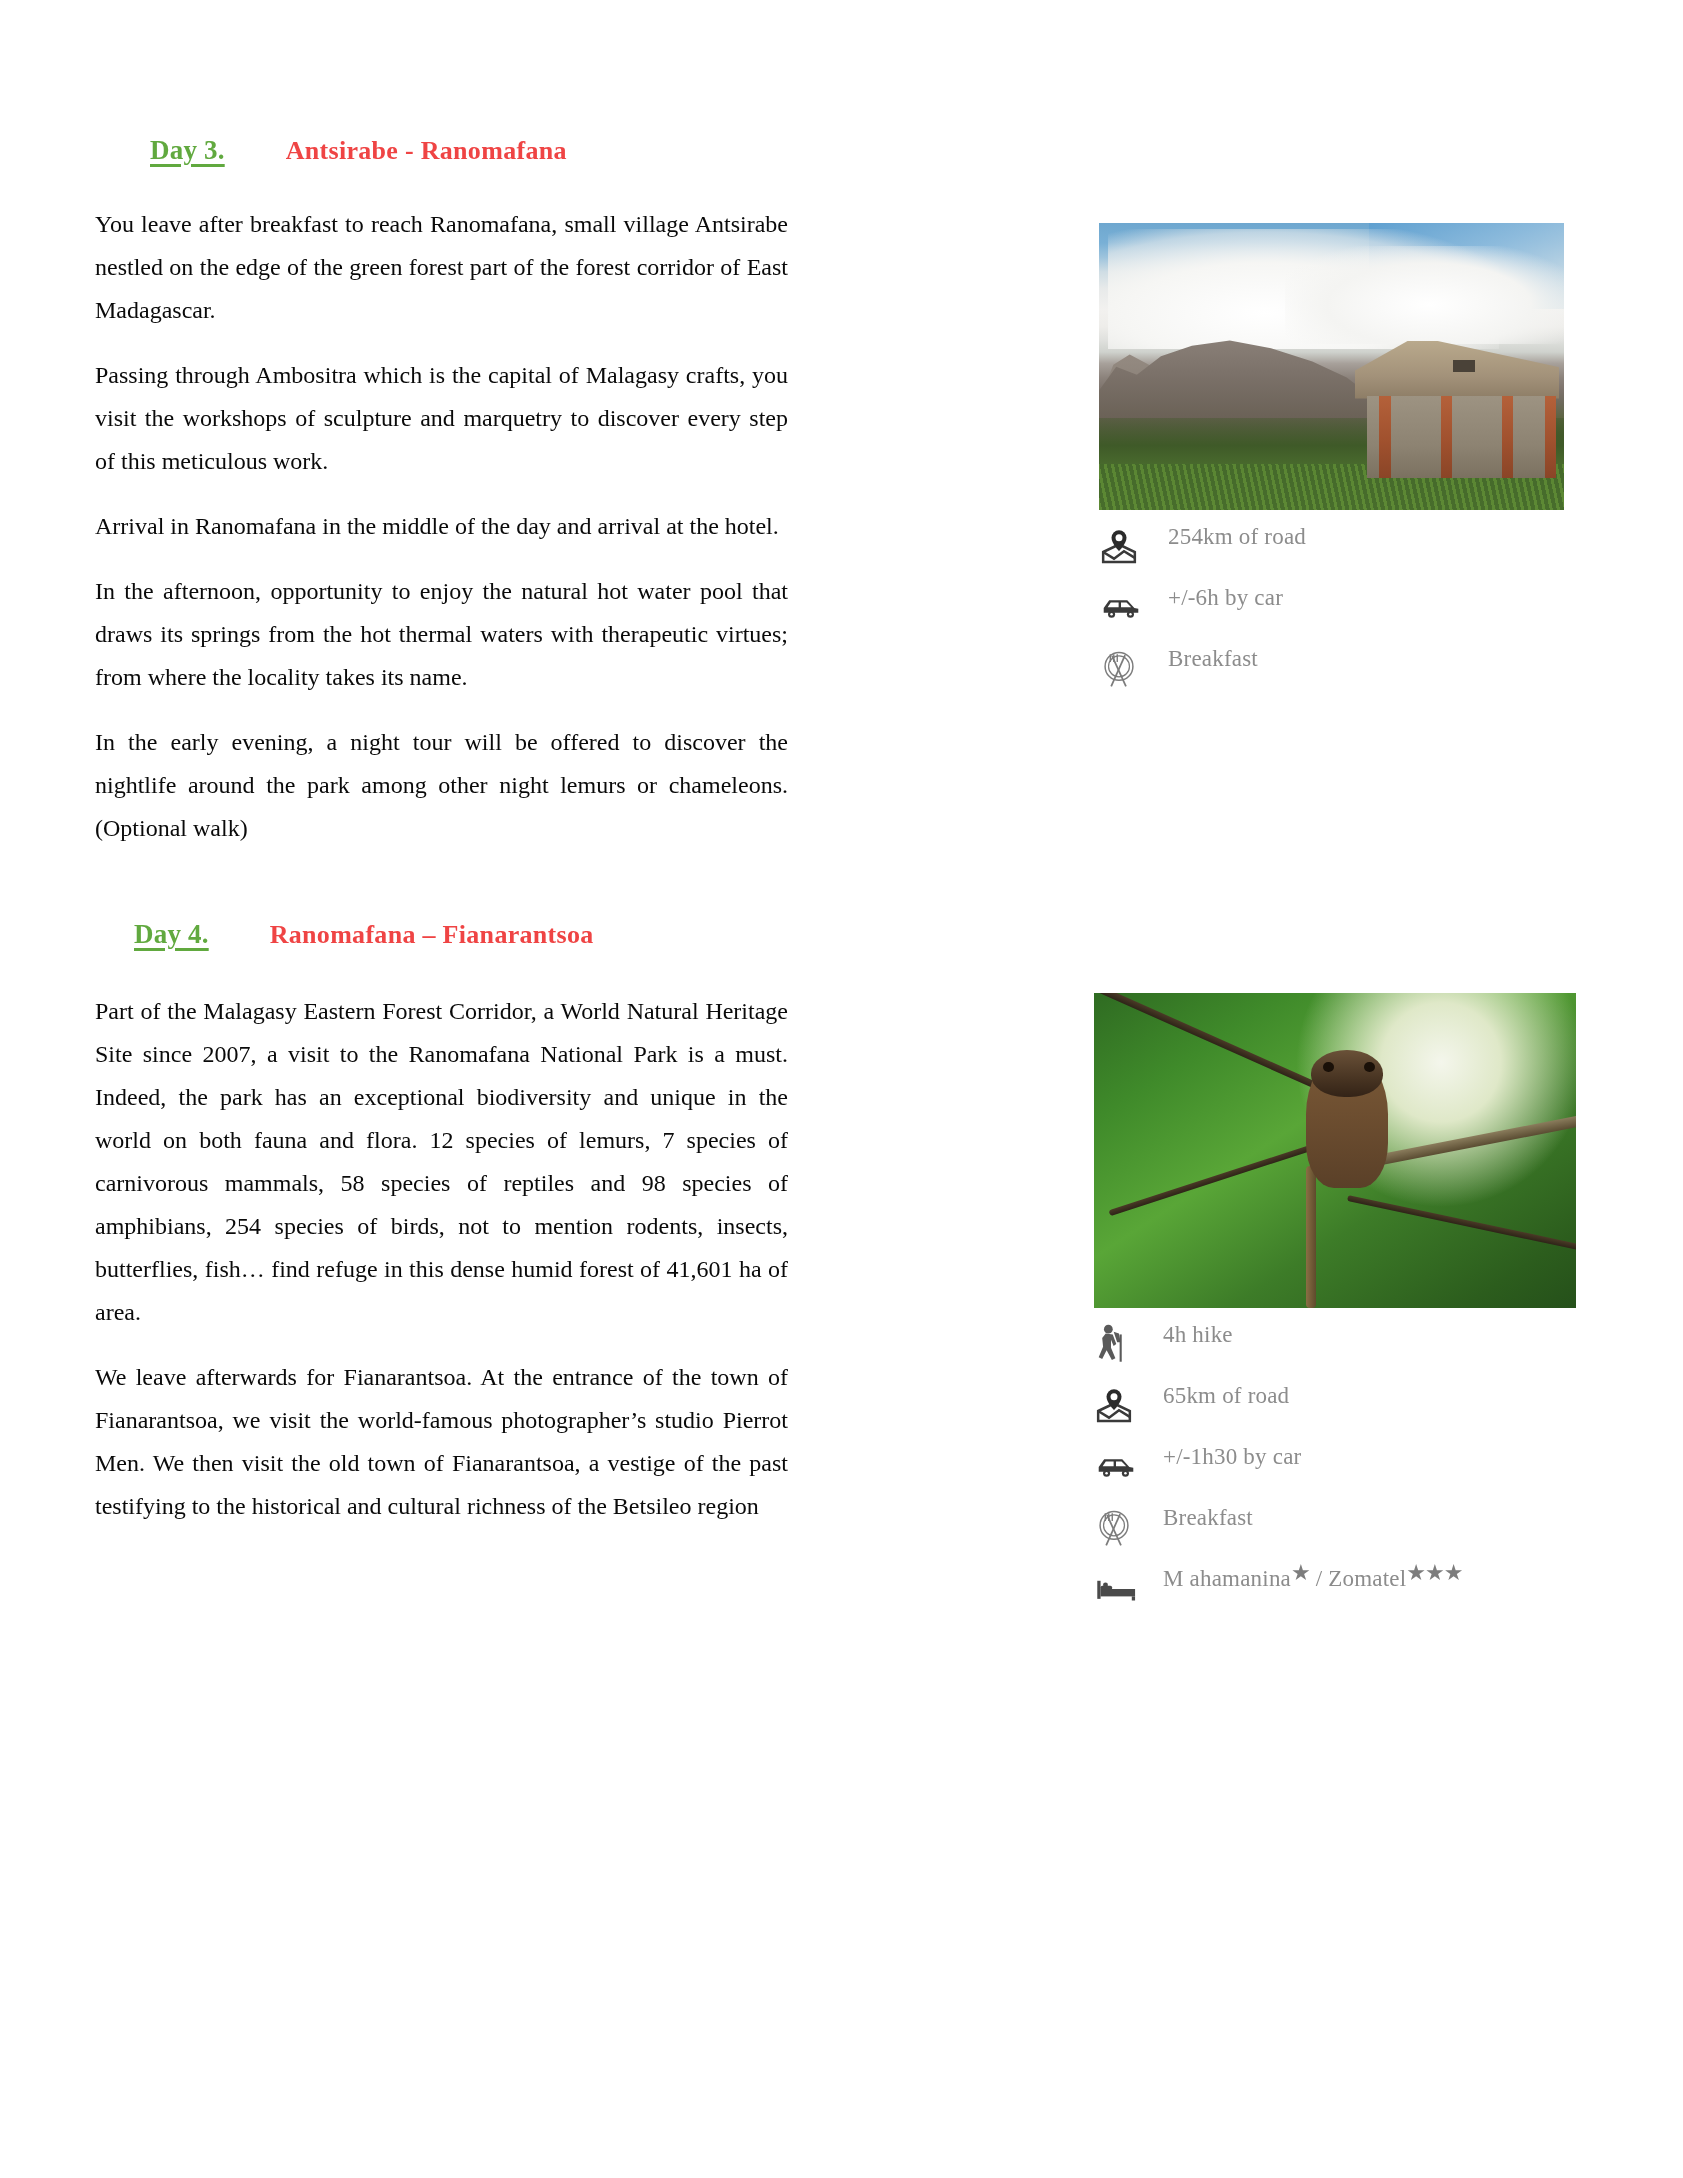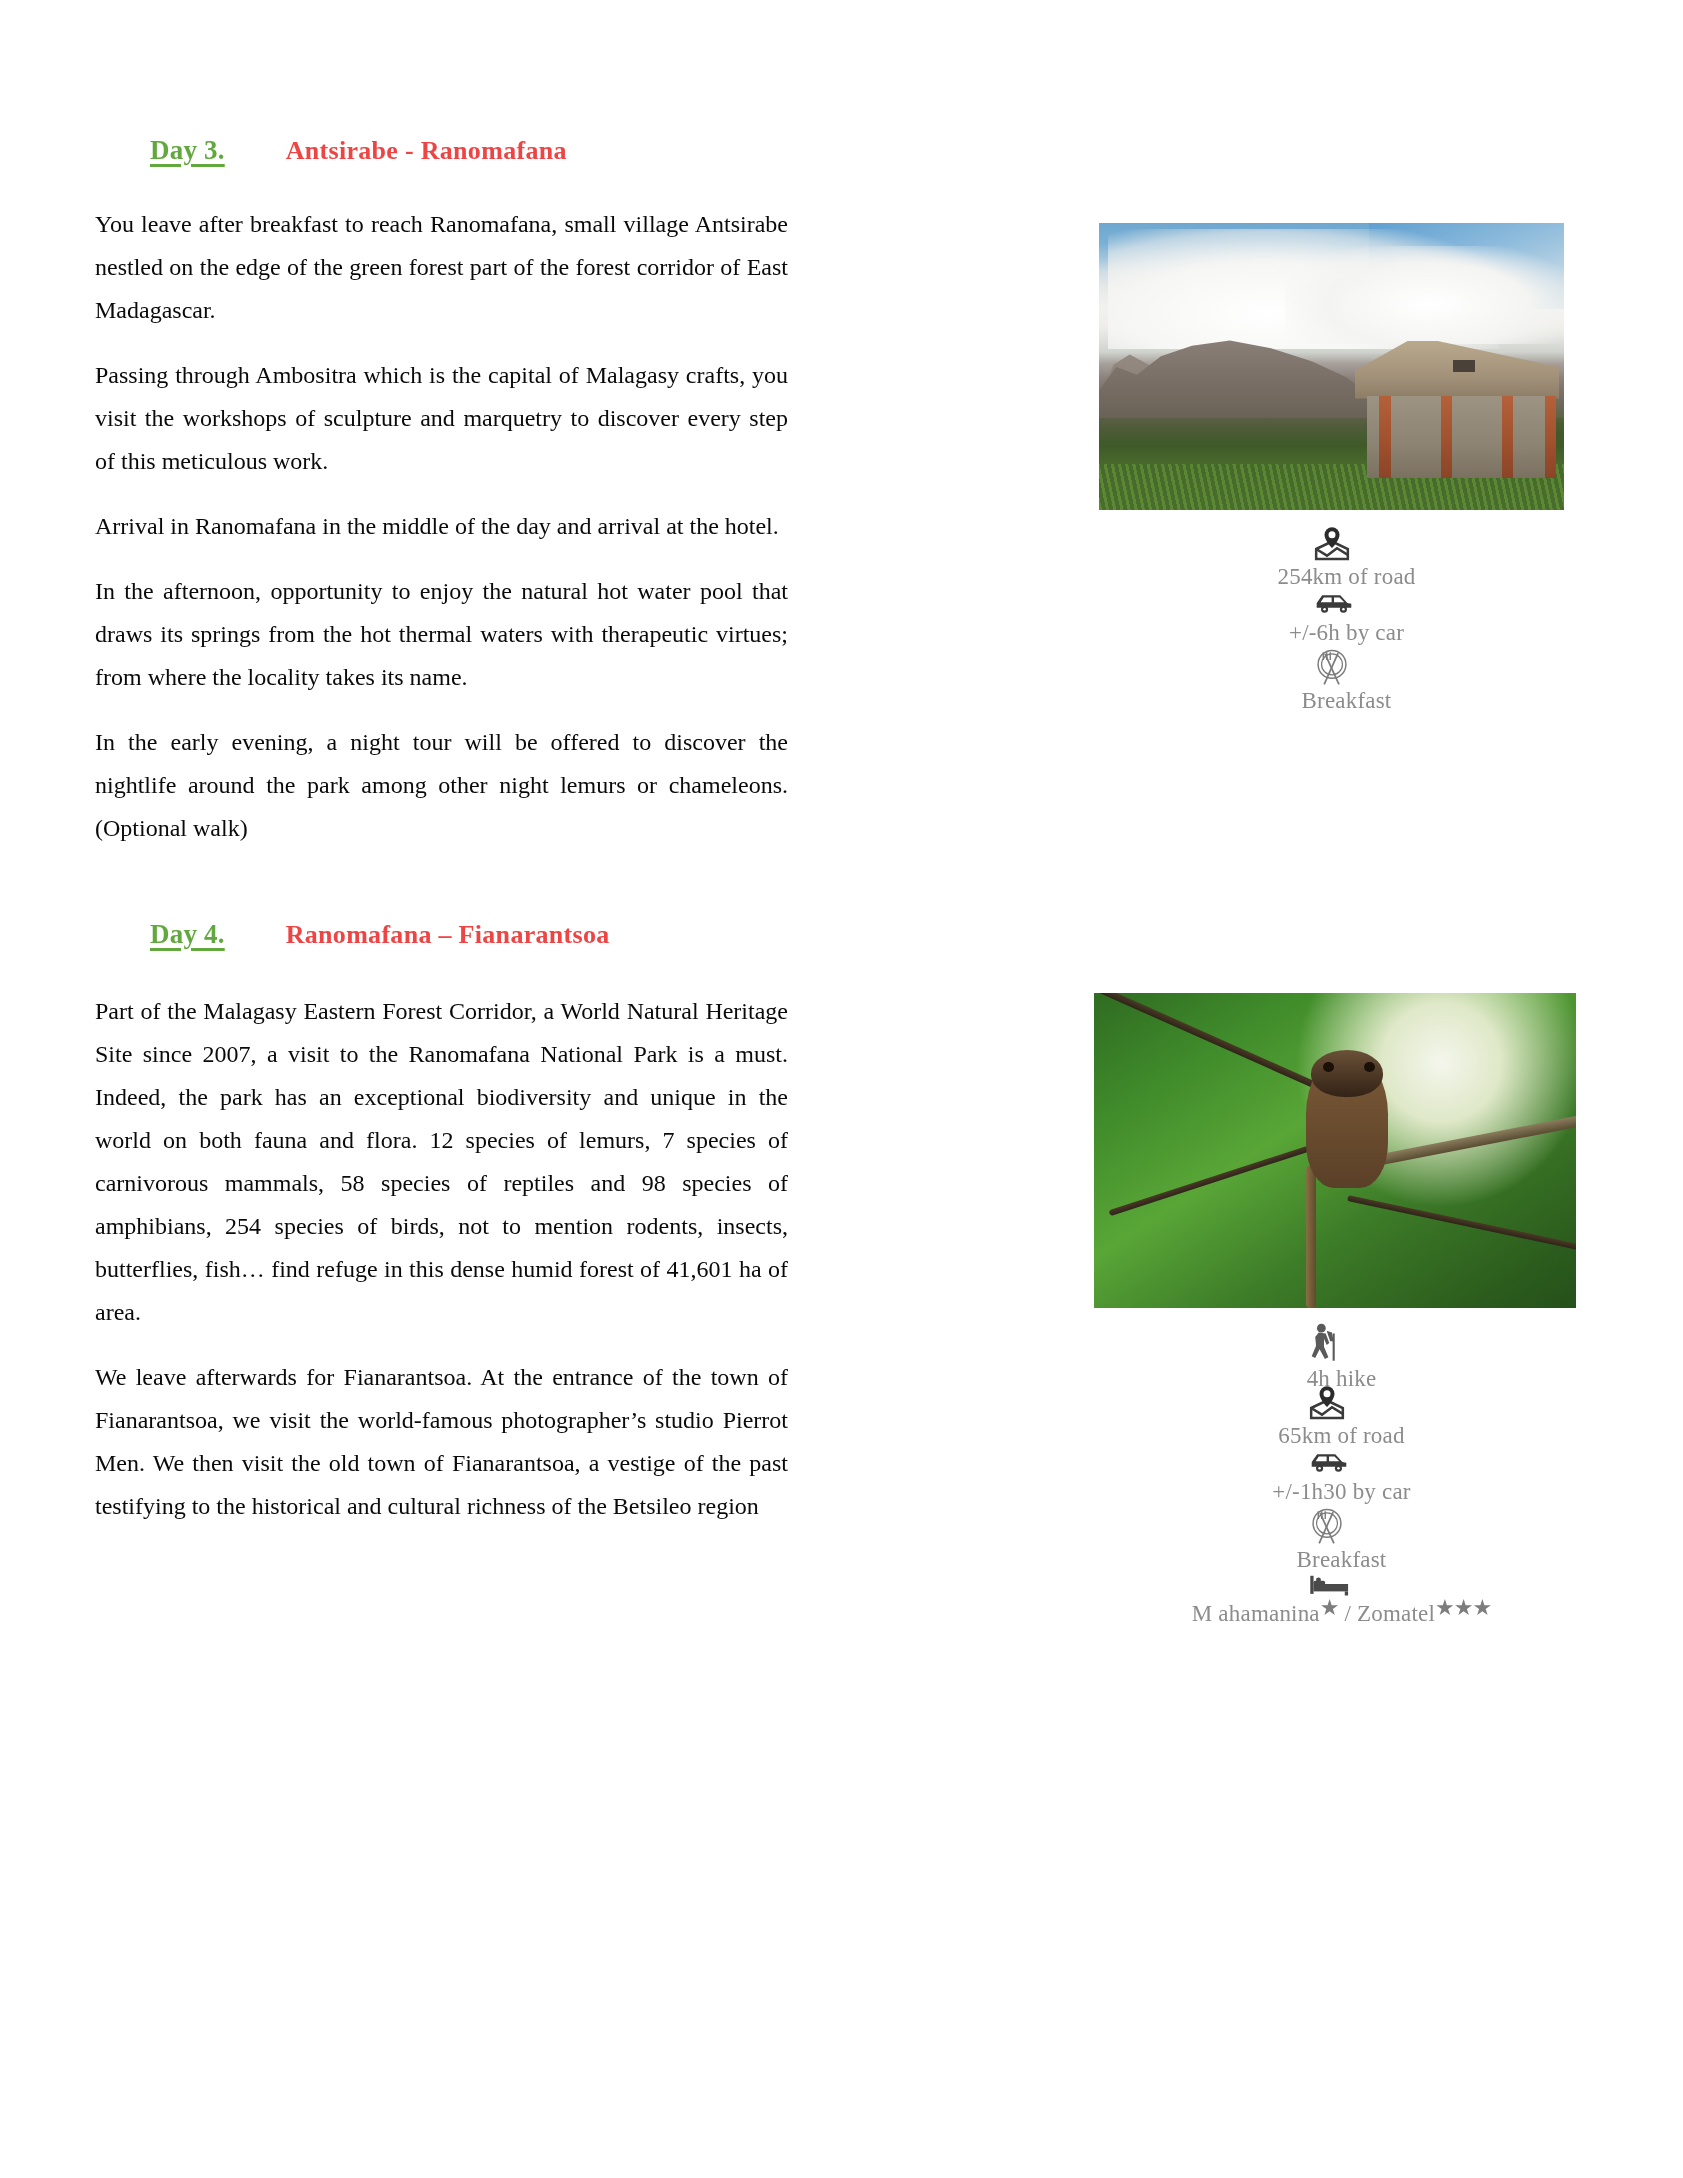--- a/index.html
+++ b/index.html
@@ -173,23 +173,22 @@
     position: absolute; width: 2.2%; height: 3.2%;
     background: #1a1008; border-radius: 50%;
   }
 
   
   .info-list {
     margin-top: 14px;
   }
   .info-row {
     display: flex;
-    align-items: center;
+    align-items: flex-start;
     height: 61px;
-    flex-direction: column;
   }
   .info-icon {
     width: 55px;
     min-width: 55px;
     height: 46px;
     display: flex;
     align-items: center;
     justify-content: flex-start;
     margin-right: 14px;
   }
@@ -292,21 +291,21 @@
             <span class="info-text">Breakfast</span>
           </div>
 
 
         </div>
       </div>
     </div>
 
     <div class="day-block" style="position:absolute; left:0; top:0; width:1683px;">
 
-      <div class="day-heading" style="position:absolute; left:150px; top:919px;">
+      <div class="day-heading" style="position:absolute; left:134px; top:919px;">
         <span class="day-label">Day 4.</span>
         <span class="day-title">Ranomafana – Fianarantsoa</span>
       </div>
 
       <div class="body-col" style="position:absolute; left:95px; top:990px; width:693px;">
         <p class="para">Part of the Malagasy Eastern Forest Corridor, a World Natural Heritage Site since 2007, a visit to the Ranomafana National Park is a must. Indeed, the park has an exceptional biodiversity and unique in the world on both fauna and flora. 12 species of lemurs, 7 species of carnivorous mammals, 58 species of reptiles and 98 species of amphibians, 254 species of birds, not to mention rodents, insects, butterflies, fish… find refuge in this dense humid forest of 41,601 ha of area.</p>
         <p class="para">We leave afterwards for Fianarantsoa. At the entrance of the town of Fianarantsoa, we visit the world-famous photographer’s studio Pierrot Men. We then visit the old town of Fianarantsoa, a vestige of the past testifying to the historical and cultural richness of the Betsileo region</p>
       </div>
 
       <div class="side-col" style="left:1094px; top:993px;">

